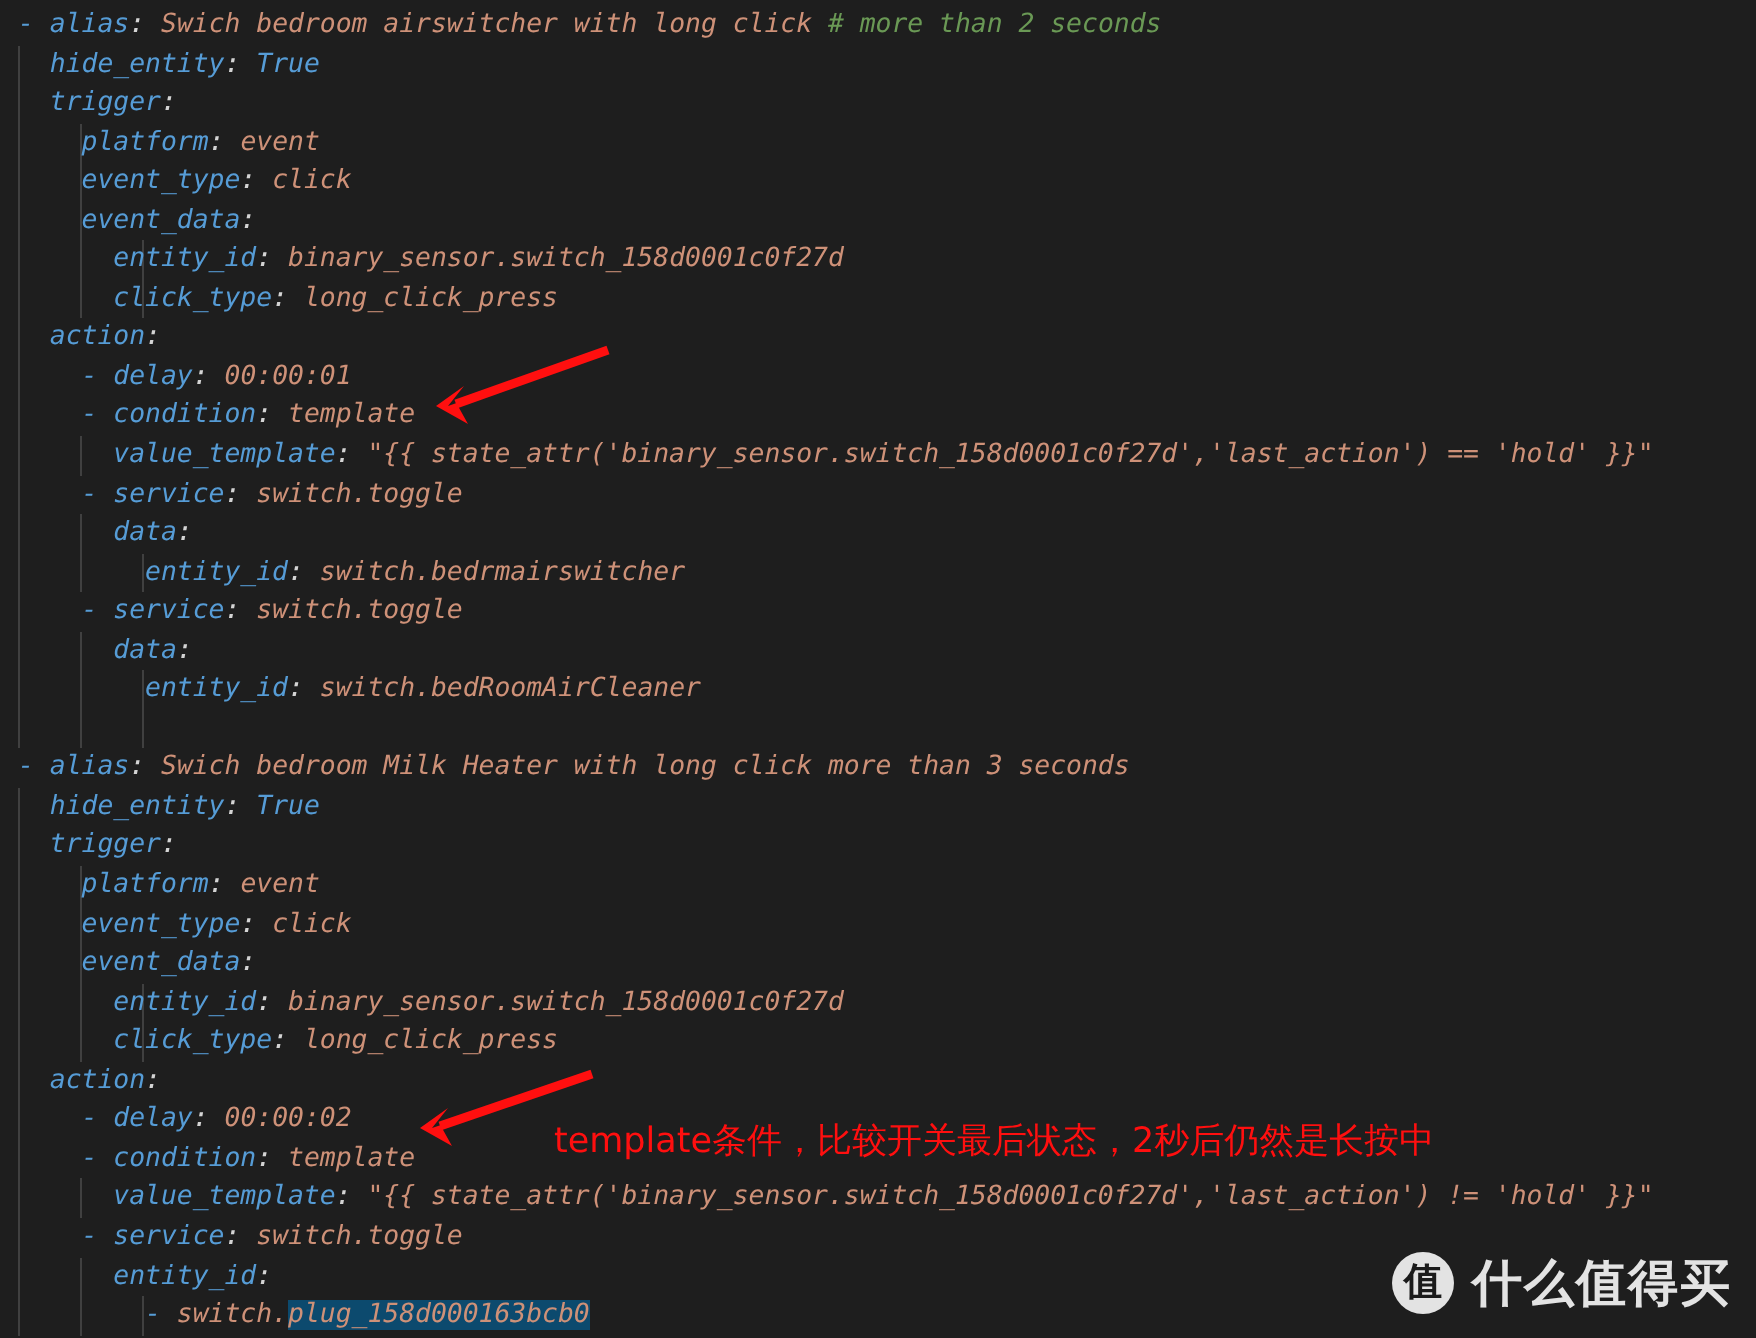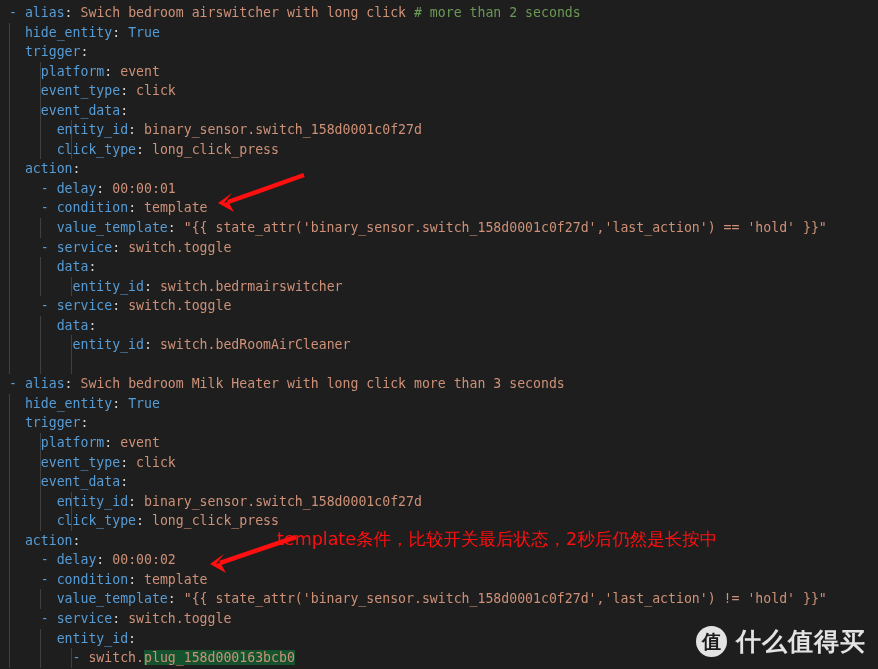--- a/index.html
+++ b/index.html
@@ -34,29 +34,29 @@
   .line .g{
     position:absolute;
     top:0;
     width:1px;height:19.55px;
     background:#404040;
   }
   .g1{left:9px;}
   .g2{left:40px;}
   .g3{left:71px;}
 
-  .txt{position:relative;display:inline-block;padding-left:9px;}
+  .txt{position:relative;display:inline-block;padding-left:9px;font-style:italic;}
 
   
   .k   {color:#569cd6;}          
   .v   {color:#ce9178;}          
   .p   {color:#d4d4d4;}          
   .d   {color:#6a9955;}          
   .dash{color:#569cd6;}          
-  .sel {background:#14532d;}     
+  .sel {background:#0c4a6e;}     
 
   
   .annot{
     position:absolute;
     color:#ff0f0f;
     font-family:"DejaVu Sans","Liberation Sans",sans-serif;
     font-size:17.5px;
     font-weight:400;
     white-space:nowrap;
     letter-spacing:0px;
@@ -97,20 +97,20 @@
 
   <svg class="arrow" style="left:198px;top:172px;" width="110" height="44" viewBox="0 0 110 44">
     <polygon points="106,3 26,31 34,21 20,31 36,40 31,31" fill="#ff0f0f"></polygon>
     <path d="M106,3 L30,30" stroke="#ff0f0f" stroke-width="4.5" fill="none"></path>
   </svg>
 
   <svg class="arrow" style="left:192px;top:534px;" width="108" height="42" viewBox="0 0 108 42">
     <polygon points="104,3 24,30 32,20 18,30 34,39 29,30" fill="#ff0f0f"></polygon>
     <path d="M104,3 L28,29" stroke="#ff0f0f" stroke-width="4.5" fill="none"></path>
   </svg>
-  <div class="annot" style="left:277px;top:527px;">template条件，比较开关最后状态，2秒后仍然是长按中</div>
+  <div class="annot" style="left:277px;top:558px;">template条件，比较开关最后状态，2秒后仍然是长按中</div>
 
   <div class="watermark">
     <div class="wm-logo">值</div>
     <div class="wm-text">什么值得买</div>
   </div>
 
 </div>
 
 </body></html>

